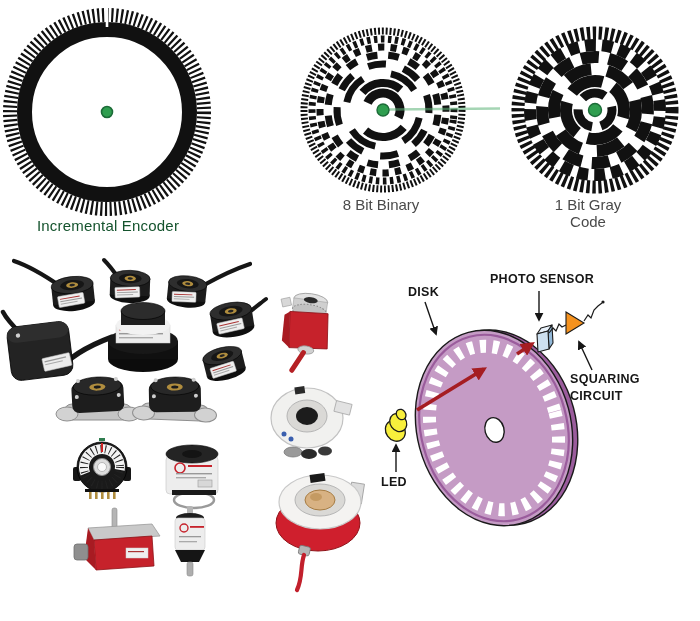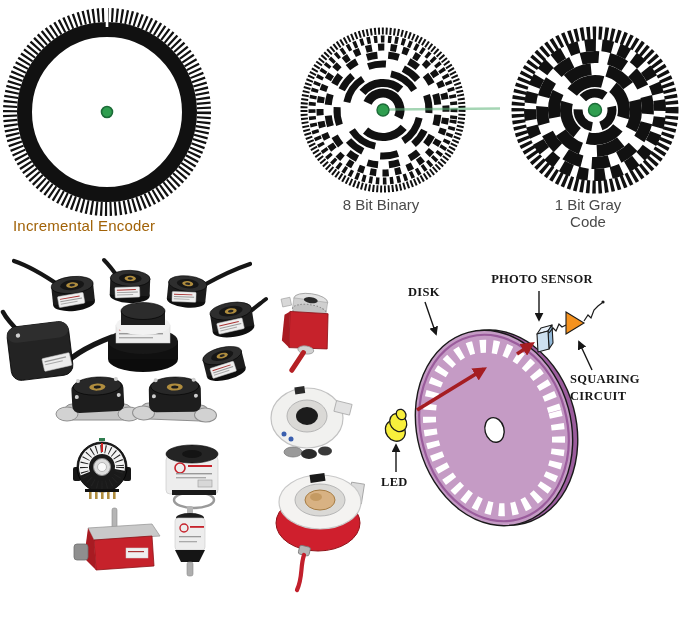--- a/index.html
+++ b/index.html
@@ -1,23 +1,23 @@
 <!DOCTYPE html>
 <html><head>
 <meta charset="utf-8">
 <style>
   html,body{margin:0;padding:0;background:#fff;}
   .canvas{
     position:relative;width:700px;height:621px;background:#ffffff;overflow:hidden;
     font-family:"Liberation Sans",sans-serif;
   }
   .abs{position:absolute;}
-  .lbl-main{font-size:15px;color:#a16207;text-align:left;letter-spacing:.2px;}
+  .lbl-main{font-size:15px;color:#14532d;text-align:center;letter-spacing:.2px;}
   .lbl-sub{font-size:15px;color:#4a4a4a;text-align:center;}
-  .lbl-diag{font-size:12.5px;font-weight:700;color:#161616;letter-spacing:.3px;font-family:Liberation Serif, serif;}
+  .lbl-diag{font-size:12.5px;font-weight:700;color:#161616;letter-spacing:.3px;}
   svg{display:block;}
 </style>
 </head>
 <body>
 
 <div class="canvas">
 
   <svg class="abs" style="left:0;top:0" width="220" height="220" viewBox="0 0 220 220">
     <g>
       <circle cx="107" cy="112" r="97" fill="none" stroke="#111" stroke-width="14" stroke-dasharray="2.2 2.55"></circle>

